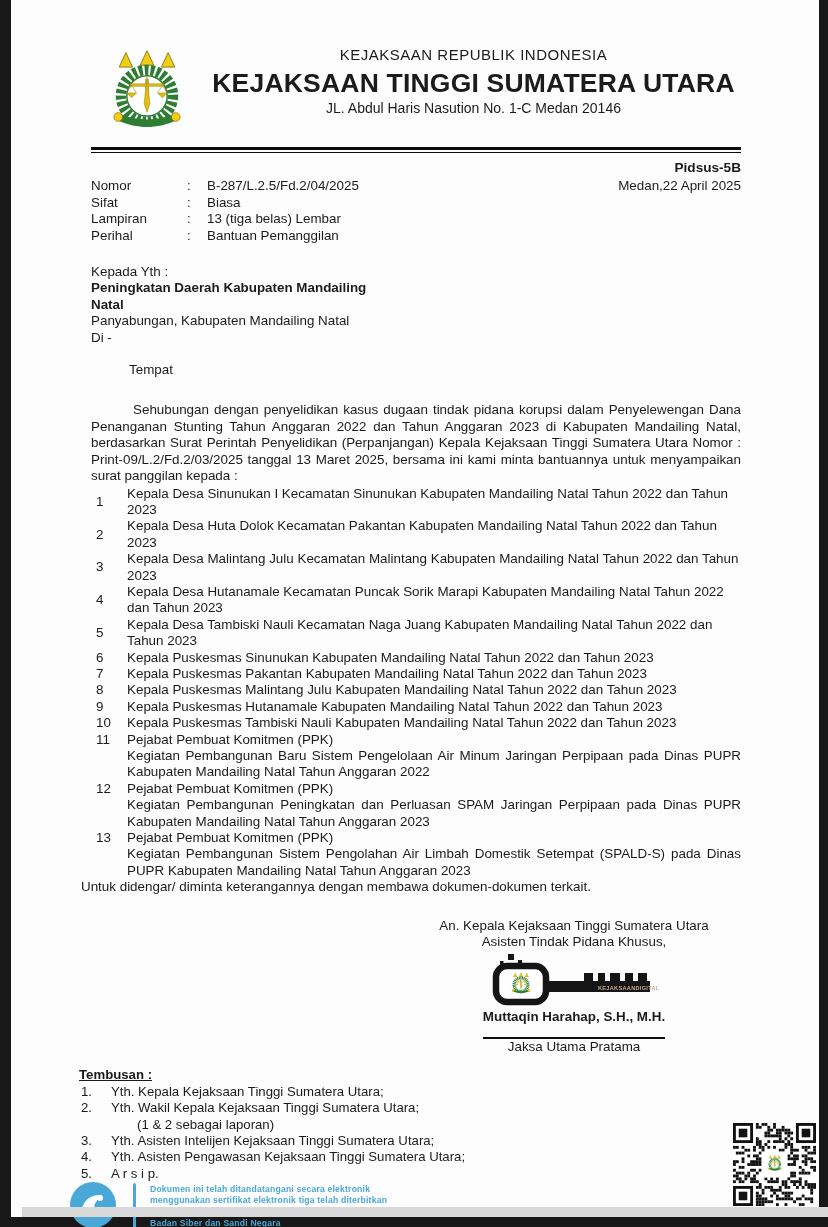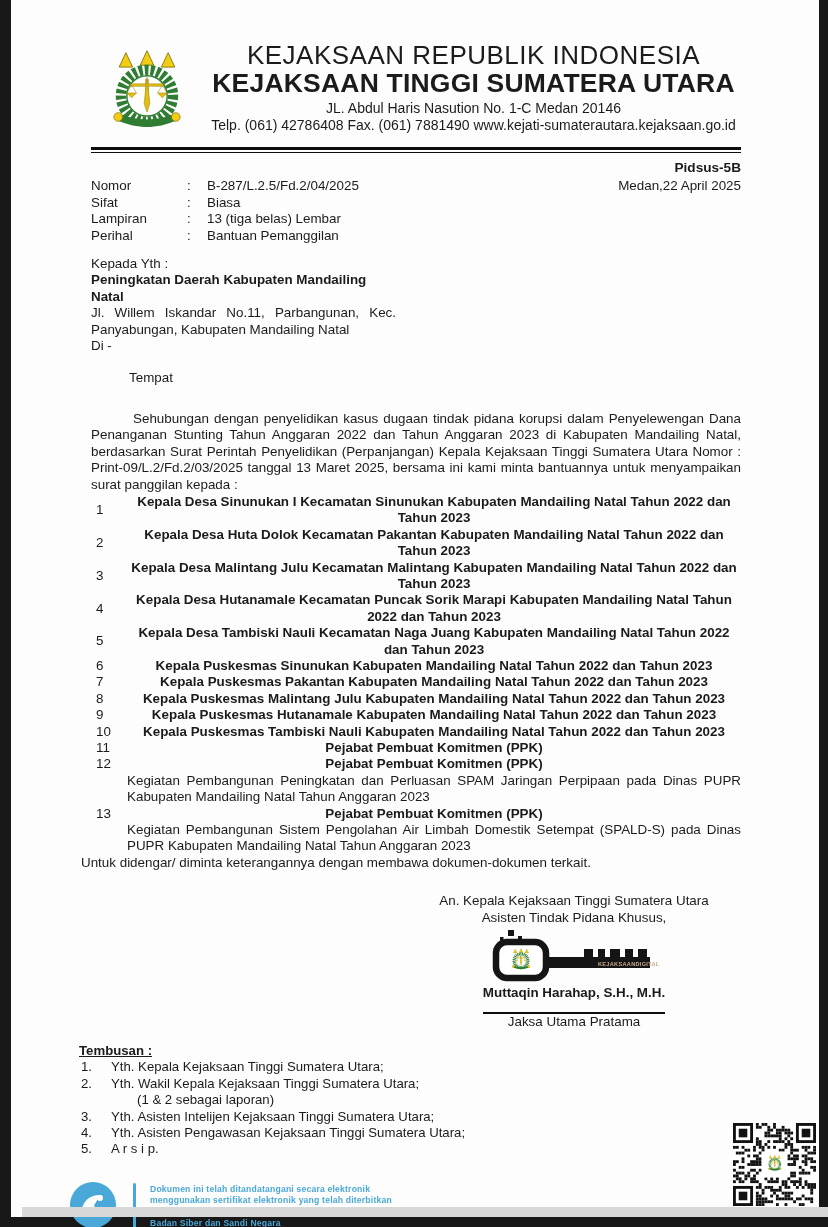--- a/index.html
+++ b/index.html
@@ -17,45 +17,45 @@
     position:absolute;left:11px;bottom:0;width:808px;height:10px;background:#d8d8d8;
   }
   .content{
     position:relative;padding:0 78px 0 80px; 
     font-size:13.4px;line-height:16.4px;
   }
   
   .kop{position:relative;margin-top:42px;min-height:100px;}
   .kop-logo{position:absolute;left:8px;top:2px;width:96px;height:98px;}
   .kop-text{margin-left:115px;text-align:center;}
-  .kop1{font-size:26px;line-height:26px;letter-spacing:.5px;}
+  .kop1{font-size:15px;line-height:26px;letter-spacing:.5px;}
   .kop2{font-size:26.5px;line-height:30px;font-weight:bold;letter-spacing:.2px;}
   .kop3{font-size:14px;line-height:17px;margin-top:2px;}
   .kop4{font-size:14px;line-height:17px;}
   .rule{margin-top:5px;height:2px;border-top:3.5px solid #0d0d0d;border-bottom:1.5px solid #0d0d0d;}
   
   .code-line{text-align:right;font-weight:bold;font-size:13.6px;margin-top:7px;}
   .meta-wrap{position:relative;margin-top:2px;}
   .meta-row{display:flex;}
   .meta-label{width:96px;flex:none;}
   .meta-colon{width:20px;flex:none;}
   .place-date{position:absolute;right:0;top:0;}
   
-  .recipient{margin-top:12px;width:305px;}
+  .recipient{margin-top:20px;width:305px;}
   .recipient .bold{font-weight:bold;}
   .jline{text-align:justify;text-align-last:justify;}
   .tempat{margin-left:38px;margin-top:16px;}
   
   .opening{margin-top:24px;text-align:justify;text-indent:42px;}
   .items{margin-top:1px;}
   .item{display:flex;}
   .item .no{width:31px;flex:none;padding-left:5px;align-self:center;}
   .item.has-detail .no{align-self:flex-start;}
   .item .body{flex:1;}
-  .item .title{font-weight:bold;text-align:center;}
+  .item .title{font-weight:normal;}
   .item .detail{text-align:justify;}
   .closing1{margin-left:-10px;}
   .closing2{margin-top:22px;text-indent:40px;}
   
   .sig{width:330px;margin-left:318px;margin-top:22px;text-align:center;}
   .sig-stamp{margin:3px auto 0;display:block;}
   .sig-name{font-weight:bold;border-bottom:2px solid #0d0d0d;display:inline-block;padding-bottom:11px;}
   
   .tembusan{margin-top:12px;margin-left:-12px;font-size:13.2px;}
   .tembusan-title{font-weight:bold;text-decoration:underline;}
@@ -102,21 +102,20 @@
   <div class="content">
 
     <div class="kop">
       <svg class="kop-logo" viewBox="0 0 100 100">
         <use href="#emblem" x="0" y="0" width="100" height="100"></use>
       </svg>
       <div class="kop-text">
         <div class="kop1">KEJAKSAAN REPUBLIK INDONESIA</div>
         <div class="kop2">KEJAKSAAN TINGGI SUMATERA UTARA</div>
         <div class="kop3">JL. Abdul Haris Nasution No. 1-C Medan 20146</div>
-        <div class="kop4">Telp. (061) 42786408 Fax. (061) 7881490 www.kejati-sumaterautara.kejaksaan.go.id</div>
       </div>
     </div>
     <div class="rule"></div>
 
     <div class="code-line">Pidsus-5B</div>
     <div class="meta-wrap">
       <div id="meta-rows">
           <div class="meta-row">
             <span class="meta-label">Nomor</span>
             <span class="meta-colon">:</span>
@@ -137,21 +136,20 @@
             <span class="meta-colon">:</span>
             <span class="meta-value">Bantuan Pemanggilan</span>
           </div>
         </div>
       <div class="place-date">Medan,22 April 2025</div>
     </div>
 
     <div class="recipient">
       <div>Kepada Yth :</div>
       <div class="bold">Peningkatan Daerah Kabupaten Mandailing Natal</div>
-      <div class="jline">Jl. Willem Iskandar No.11, Parbangunan, Kec.</div>
       <div>Panyabungan, Kabupaten Mandailing Natal</div>
       <div>Di -</div>
       <div class="tempat">Tempat</div>
     </div>
 
     <div class="opening">Sehubungan dengan penyelidikan kasus dugaan tindak pidana korupsi dalam Penyelewengan Dana Penanganan Stunting Tahun Anggaran 2022 dan Tahun Anggaran 2023 di Kabupaten Mandailing Natal, berdasarkan Surat Perintah Penyelidikan (Perpanjangan) Kepala Kejaksaan Tinggi Sumatera Utara Nomor : Print-09/L.2/Fd.2/03/2025 tanggal 13 Maret 2025, bersama ini kami minta bantuannya untuk menyampaikan surat panggilan kepada :</div>
 
     <div class="items" id="summons-list">
         <div class="item">
           <div class="no">1</div>
@@ -210,20 +208,21 @@
         <div class="item">
           <div class="no">10</div>
           <div class="body">
             <div class="title">Kepala Puskesmas Tambiski Nauli Kabupaten Mandailing Natal Tahun 2022 dan Tahun 2023</div>
           </div>
         </div>
         <div class="item has-detail">
           <div class="no">11</div>
           <div class="body">
             <div class="title">Pejabat Pembuat Komitmen (PPK)</div>
+            <div class="detail">Kegiatan Pembangunan Baru Sistem Pengelolaan Air Minum Jaringan Perpipaan pada Dinas PUPR Kabupaten Mandailing Natal Tahun Anggaran 2022</div>
           </div>
         </div>
         <div class="item has-detail">
           <div class="no">12</div>
           <div class="body">
             <div class="title">Pejabat Pembuat Komitmen (PPK)</div>
             <div class="detail">Kegiatan Pembangunan Peningkatan dan Perluasan SPAM Jaringan Perpipaan pada Dinas PUPR Kabupaten Mandailing Natal Tahun Anggaran 2023</div>
           </div>
         </div>
         <div class="item has-detail">
@@ -296,21 +295,21 @@
 
   <div class="esign">
     <svg width="48" height="48" viewBox="0 0 48 48">
       <circle cx="24" cy="24" r="23" fill="#49a8d8"></circle>
       <path d="M12 30 Q16 13 33 14 Q28 18 25 25 L32 31 Q21 36 14 32 Z" fill="#ffffff"></path>
       <circle cx="31" cy="17" r="3" fill="#ffffff"></circle>
     </svg>
     <div class="esign-sep"></div>
     <div class="esign-text" id="esign-lines">
         <div>Dokumen ini telah ditandatangani secara elektronik</div>
-        <div>menggunakan sertifikat elektronik yang telah diterbitkan</div>
+        <div>menggunakan sertifikat elektronik tiga telah diterbitkan</div>
         <div>oleh Balai Besar Sertifikasi Elektronik (BSrE),</div>
         <div>Badan Siber dan Sandi Negara</div>
       </div>
   </div>
 
   <svg class="qr" id="qr-svg" width="83" height="83" viewBox="0 0 83 83">
       <rect x="0" y="0" width="83" height="83" fill="#ffffff"></rect>
       <rect x="22.896551724137932" y="0" width="2.8620689655172415" height="2.8620689655172415" fill="#111"></rect>
       <rect x="28.620689655172416" y="0" width="2.8620689655172415" height="2.8620689655172415" fill="#111"></rect>
       <rect x="31.48275862068966" y="0" width="2.8620689655172415" height="2.8620689655172415" fill="#111"></rect>

